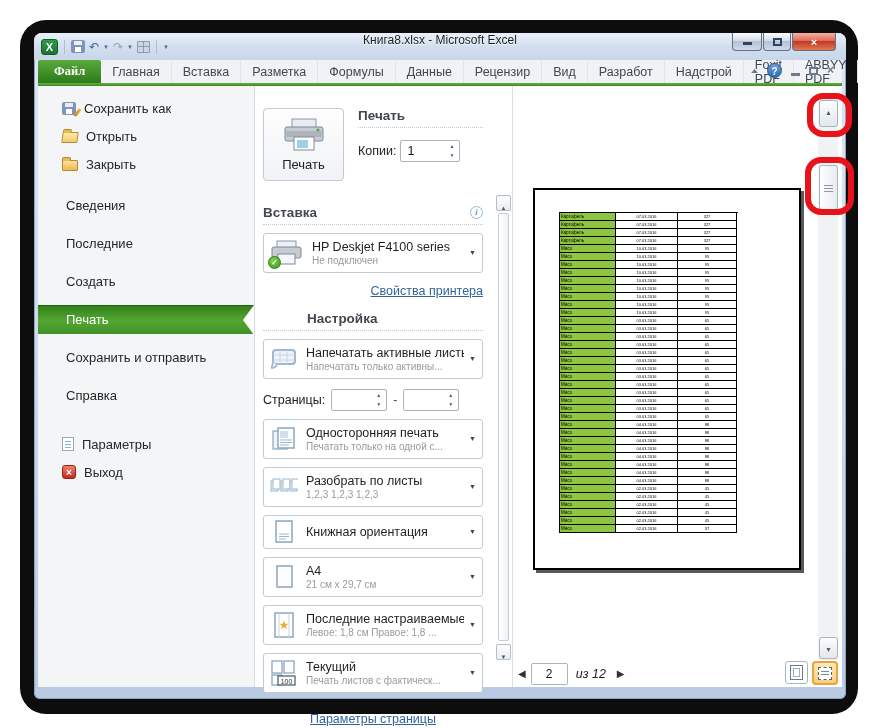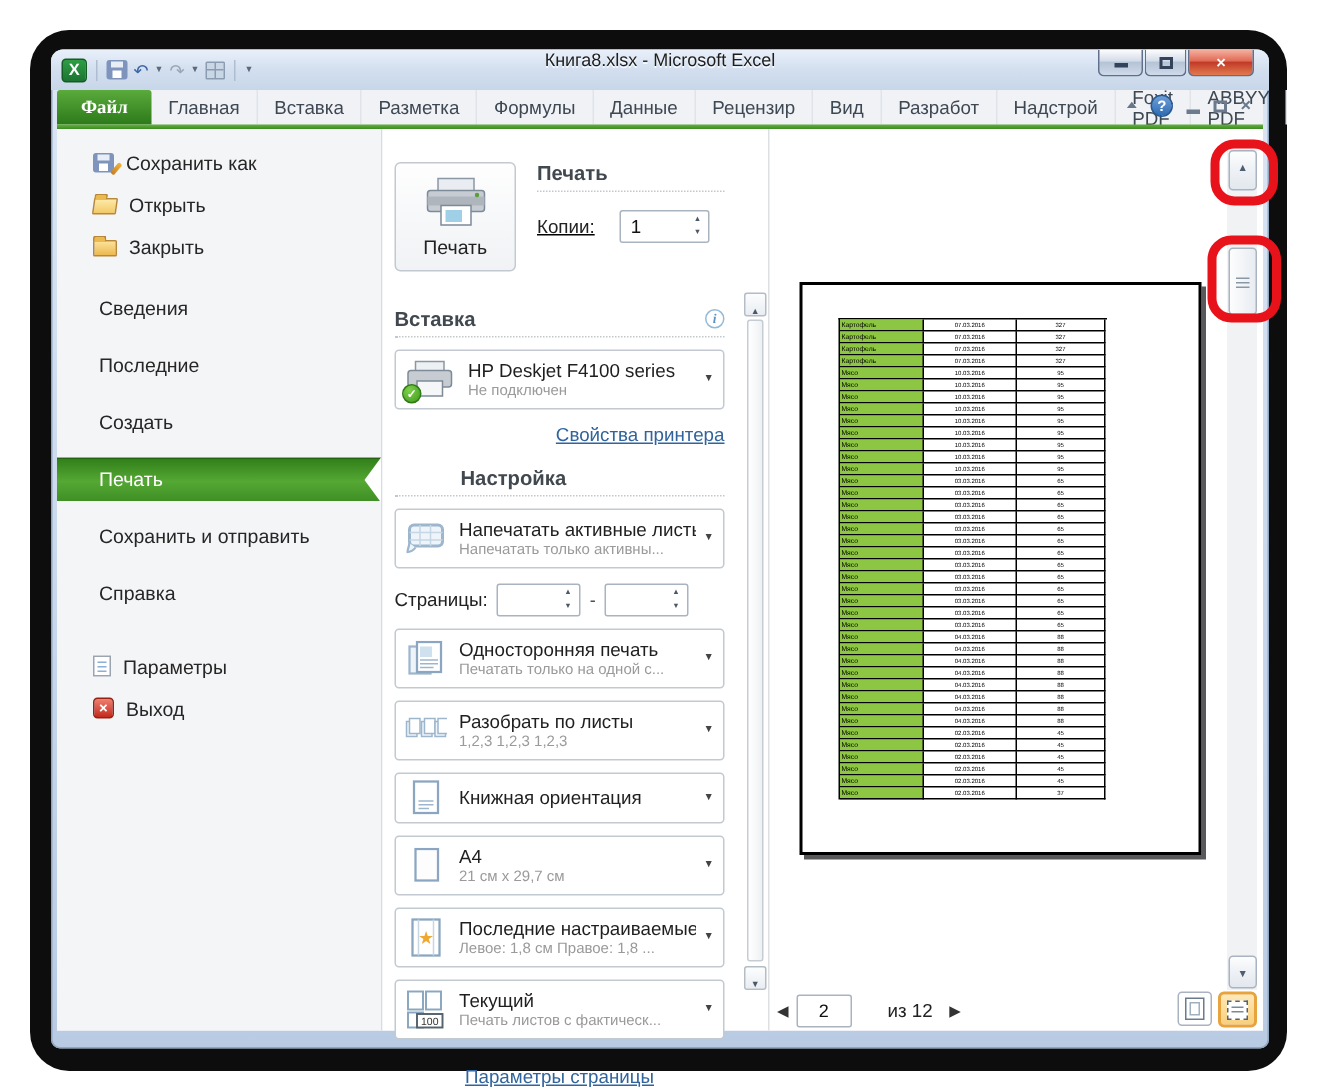--- a/index.html
+++ b/index.html
@@ -101,21 +101,21 @@
   .mid-content { position:absolute; left:8px; top:0; width:220px; }
   .print-row { display:flex; margin-top:22px; }
   .big-print-btn { width:81px; height:73px; border:1px solid #c2c9d0; border-radius:4px;
                    background:linear-gradient(180deg,#fefefe,#f0f2f5);
                    display:flex; flex-direction:column; align-items:center; justify-content:center; gap:5px;
                    cursor:default; }
   .big-print-btn span { font-size:13px; color:#222; }
   .print-right { flex:1; margin-left:14px; }
   .section-h { font-size:13.5px; font-weight:bold; color:#41484f; }
   .dotted { border-top:1px dotted #c3c6ca; margin-top:4px; }
-  .copies-row { display:flex; align-items:center; margin-top:12px; gap:17px;text-decoration:underline; }
+  .copies-row { display:flex; align-items:center; margin-top:12px; gap:4px; }
   .copies-row label { font-size:12.5px; color:#222; }
   .spin-box { position:relative; width:60px; height:22px; border:1px solid #aab4bf; border-radius:2px; background:#fff; }
   .spin-box input { width:100%; height:100%; border:none; outline:none; padding:0 16px 0 6px;
                     font:12.5px "Liberation Sans",sans-serif; color:#111; background:transparent; }
   .spin-arrows { position:absolute; right:1px; top:1px; bottom:1px; width:13px;
                  display:flex; flex-direction:column; justify-content:space-between; padding:2px 0; }
   .spin-arrows i { font-style:normal; font-size:5px; color:#4c5866; text-align:center; line-height:5px; }
   .printer-head-row { display:flex; align-items:center; justify-content:space-between; margin-top:24px; }
   .info-icon { width:13px; height:13px; border-radius:50%; border:1px solid #93bbd9;
                color:#5d94c2; font:italic bold 9px/11px "Liberation Serif",serif; text-align:center; }
@@ -177,21 +177,21 @@
   .annot { position:absolute; border:6px solid var(--annotation-red,#e8121a); border-radius:16px; }
   .annot1 { left:294px; top:7px; width:45px; height:44px; }
   .annot2 { left:292px; top:71px; width:49px; height:58px; }
 
   
   .pv-nav { position:absolute; left:0; top:574px; width:330px; height:27px; display:flex; align-items:center; }
   .pv-arrow { font-size:10px; color:#333; padding:0 5px; }
   .pv-page-box { width:37px; height:22px; border:1px solid #aab4bf; border-radius:2px; background:#fff; }
   .pv-page-box input { width:100%; height:100%; border:none; outline:none; text-align:center;
                        font:12px "Liberation Sans",sans-serif; color:#111; background:transparent; }
-  .pv-of { font-size:12.5px; color:#222; margin:0 6px 0 24px; }
+  .pv-of { font-size:12.5px; color:#222; margin:0 6px 0 8px;font-style:italic; }
   .pv-right-btns { position:absolute; right:5px; top:1px; display:flex; gap:4px; }
   .margins-btn { width:23px; height:23px; border:1px solid #aab4c0; border-radius:3px; background:#fff;
                  display:flex; align-items:center; justify-content:center; }
   .margins-glyph { width:13px; height:15px; border:1px solid #6b7a8d; position:relative; background:#fff; }
   .margins-glyph::before { content:""; position:absolute; left:2px; right:2px; top:2px; bottom:2px;
                  border:1px solid #9fb0c0; }
   .zoomfit-btn { width:26px; height:24px; border:2px solid #e8a33d; border-radius:4px;
                  background:linear-gradient(180deg,#fde9b8,#f8cf7e); display:flex; align-items:center; justify-content:center; }
   .zoomfit-glyph { width:14px; height:13px; border:1px dashed #55636f; background:#fff; position:relative; }
   .zoomfit-glyph::before { content:""; position:absolute; left:2px; right:2px; top:3px; height:1px;

